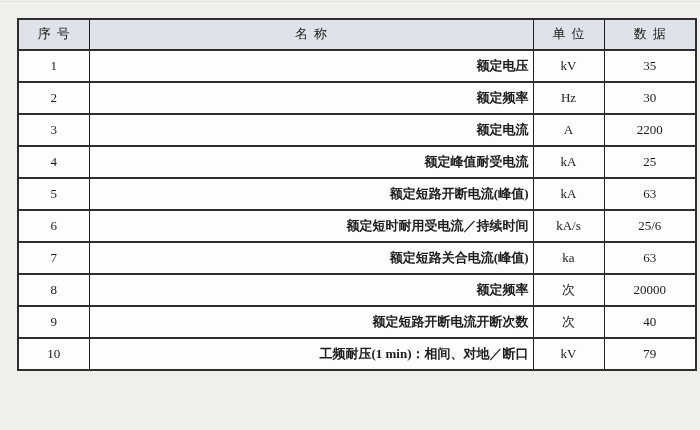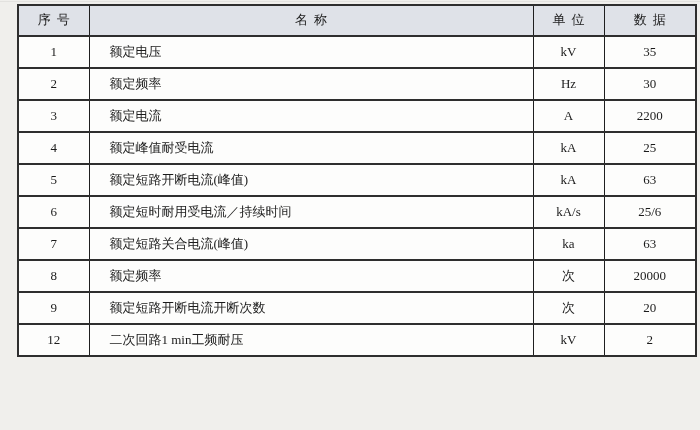--- a/index.html
+++ b/index.html
@@ -13,21 +13,21 @@
     overflow: hidden;
   }
   .page {
     position: relative;
     width: 700px;
     height: 430px;
   }
   .table-wrap {
     position: absolute;
     left: 17px;
-    top: 4px;
+    top: 18px;
     width: 678px;
   }
   table.spec-table {
     border-collapse: collapse;
     table-layout: fixed;
     width: 100%;
     background: var(--cell-bg, #fdfdfc);
     border: 2px solid var(--border-strong, #2e2e2e);
   }
   .spec-table th,
@@ -47,22 +47,23 @@
     white-space: nowrap;
   }
   .spec-table thead th {
     background: var(--header-bg, #dfe2e8);
     font-weight: normal;
     letter-spacing: 6px;
     text-indent: 6px; 
     height: 31px;
   }
   .spec-table td.col-name {
-    text-align: left;
+    text-align: right;
     padding-left: 20px;
+    font-weight: bold;
   }
   .spec-table td.col-no,
   .spec-table td.col-unit,
   .spec-table td.col-value {
     font-family: "Liberation Serif", "DejaVu Serif", serif;
   }
   
   .scan-edge {
     position: absolute;
     left: 0; top: 1px;
@@ -137,24 +138,24 @@
           <tr>
             <td class="col-no">8</td>
             <td class="col-name">额定频率</td>
             <td class="col-unit">次</td>
             <td class="col-value">20000</td>
           </tr>
           <tr>
             <td class="col-no">9</td>
             <td class="col-name">额定短路开断电流开断次数</td>
             <td class="col-unit">次</td>
-            <td class="col-value">20</td>
+            <td class="col-value">40</td>
           </tr>
           <tr>
-            <td class="col-no">12</td>
-            <td class="col-name">二次回路1 min工频耐压</td>
+            <td class="col-no">10</td>
+            <td class="col-name">工频耐压(1 min)：相间、对地／断口</td>
             <td class="col-unit">kV</td>
-            <td class="col-value">2</td>
+            <td class="col-value">79</td>
           </tr>
         </tbody>
     </table>
   </div>
 </div>
 
 </body></html>

